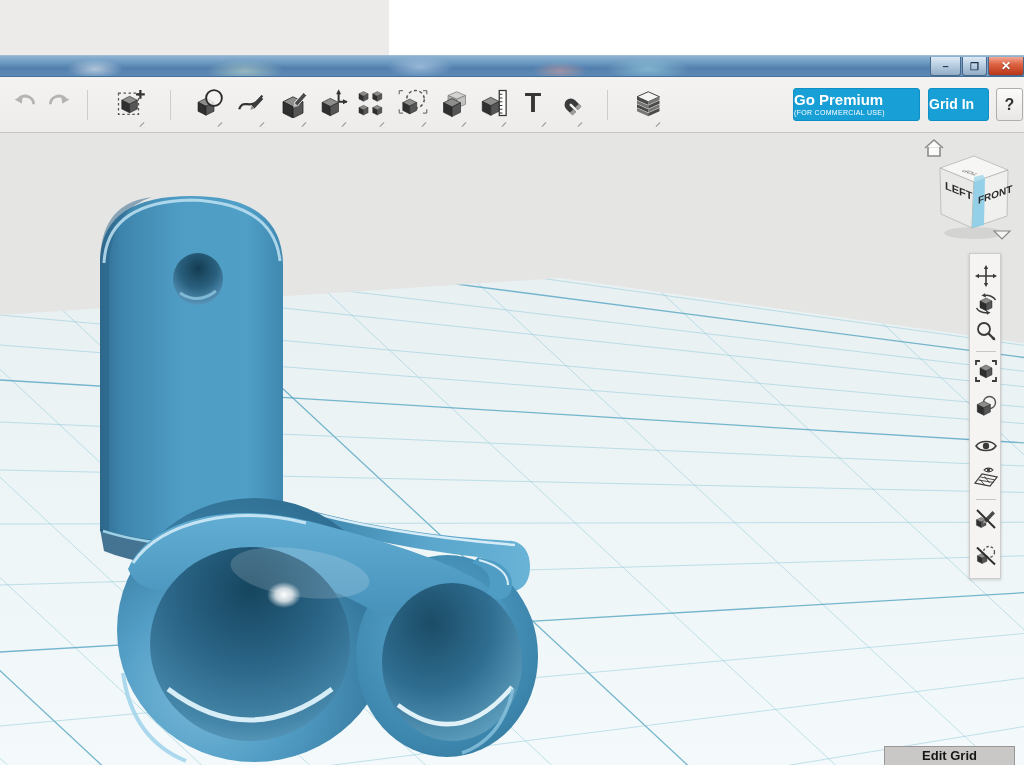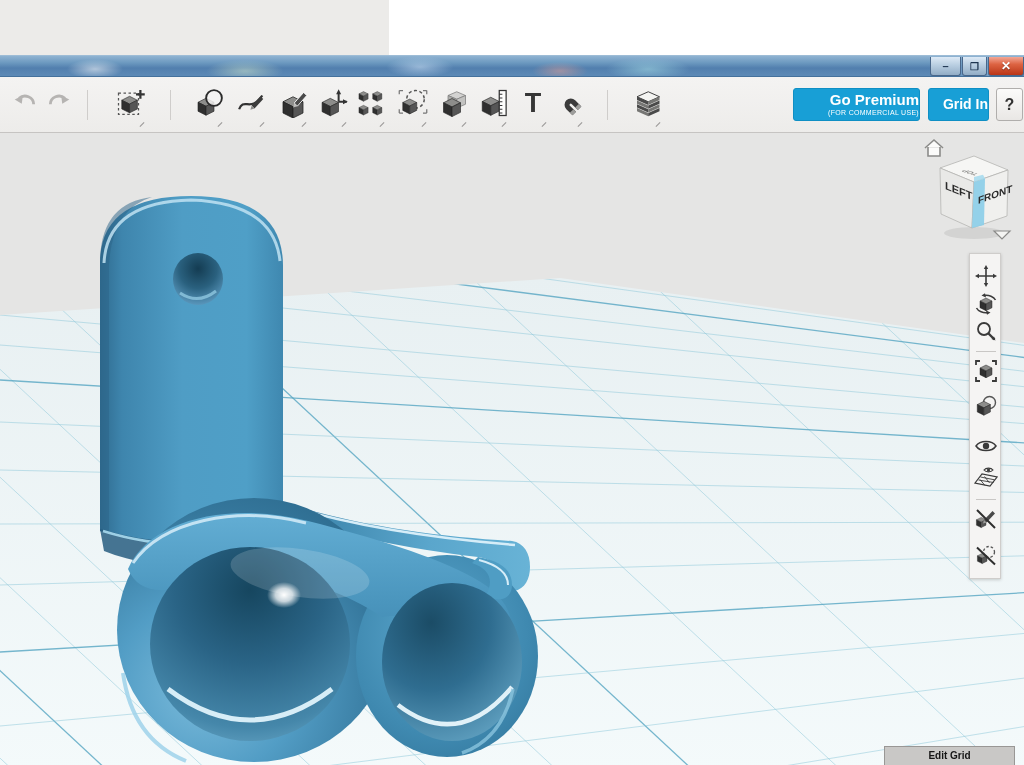--- a/index.html
+++ b/index.html
@@ -32,41 +32,41 @@
   
   .toolbar{position:absolute;left:0;top:77px;width:1024px;height:56px;
     background:linear-gradient(#f4f3f2,#edecea);border-bottom:1px solid #c6c4c2;box-sizing:border-box;}
   .tool-item{position:absolute;top:86px;width:34px;height:40px;cursor:pointer;}
   .tool-item svg{display:block;margin:2px auto 0;}
   .drop-mark{position:absolute;right:3px;bottom:1px;width:6px;height:1px;background:#9a9897;transform:rotate(-45deg);}
   .tb-sep{position:absolute;top:90px;width:1px;height:30px;background:#cfcdcb;}
   .tool-text{font-weight:900;font-size:27px;color:#363636;text-align:center;line-height:34px;}
   
   .btn-cyan{position:absolute;top:88px;background:#189fd6;border:1px solid #0f8fc4;border-radius:3px;
-    color:#fff;text-align:right;cursor:pointer;box-sizing:border-box;}
+    color:#fff;text-align:left;cursor:pointer;box-sizing:border-box;}
   .btn-premium{left:793px;width:127px;height:33px;padding-top:3px;}
   .btn-premium .l1{font-size:15px;font-weight:bold;line-height:16px;}
   .btn-premium .l2{font-size:7px;letter-spacing:.3px;line-height:9px;}
   .btn-signin{left:928px;width:61px;height:33px;font-size:14px;font-weight:bold;line-height:31px;}
   .btn-help{position:absolute;left:996px;top:88px;width:27px;height:33px;box-sizing:border-box;
     background:linear-gradient(#fbfbfa,#e9e7e5);border:1px solid #b0aeac;border-radius:3px;
     font-size:16px;font-weight:bold;color:#333;text-align:center;line-height:31px;cursor:pointer;}
   
   .viewport{position:absolute;left:0;top:133px;width:1024px;height:632px;background:#e5e5e4;overflow:hidden;}
   .viewport svg{position:absolute;left:0;top:0;}
   
   .viewcube{position:absolute;left:922px;top:136px;width:100px;height:110px;}
   
   .navbar{position:absolute;left:969px;top:253px;width:32px;height:326px;background:#f5f4f3;
     border:1px solid #cfcdcb;box-sizing:border-box;box-shadow:0 1px 3px rgba(0,0,0,.18);}
   .nav-ico{position:absolute;left:4px;width:24px;height:24px;cursor:pointer;}
   .nav-sep{position:absolute;left:6px;width:20px;height:1px;background:#c9c7c5;}
   
   .edit-grid{position:absolute;left:884px;top:746px;width:131px;height:20px;background:#c9c8c6;
-    border:1px solid #999795;box-sizing:border-box;font-size:10px;font-weight:bold;color:#161616;
+    border:1px solid #999795;box-sizing:border-box;font-size:13px;font-weight:bold;color:#161616;
     text-align:center;line-height:18px;cursor:pointer;}
 </style>
 </head>
 <body>
 
 <div class="desktop-left"></div>
 <div class="desktop-right"></div>
 
 <div class="titlebar"></div>
 <div class="win-controls">

